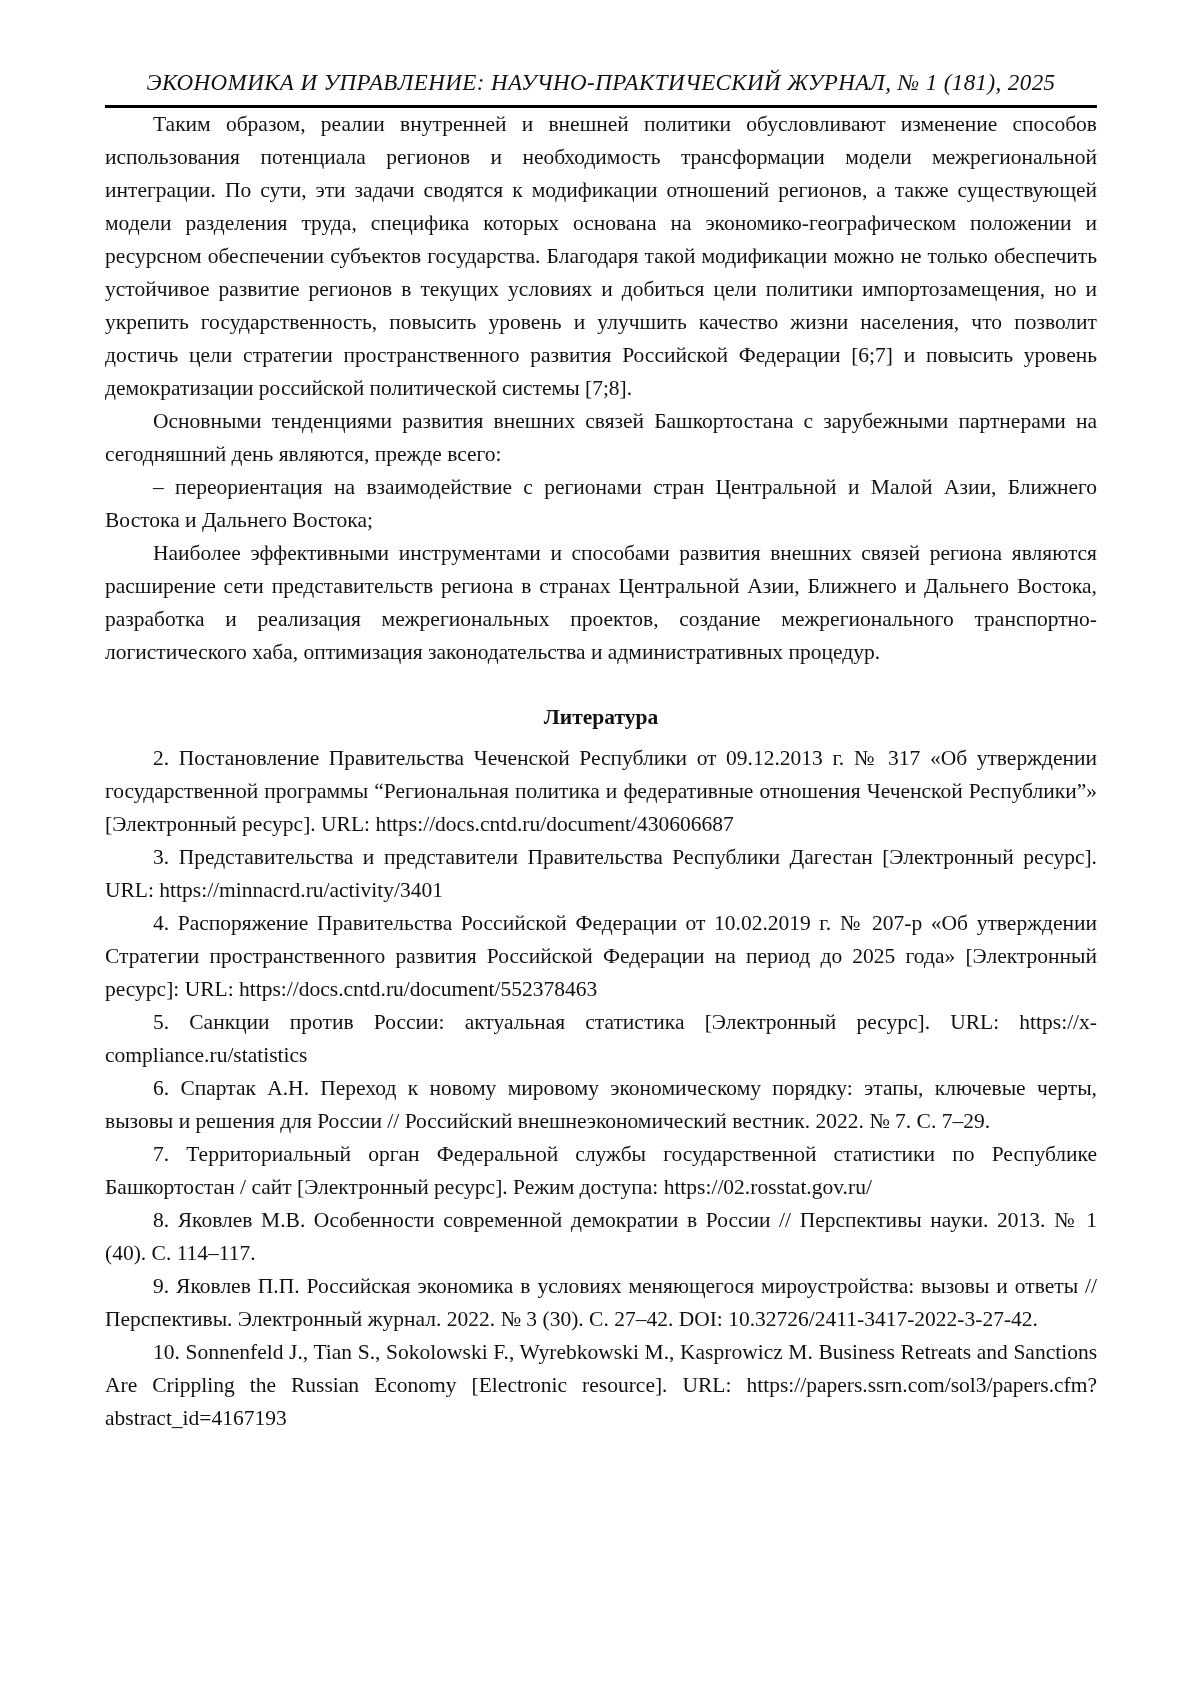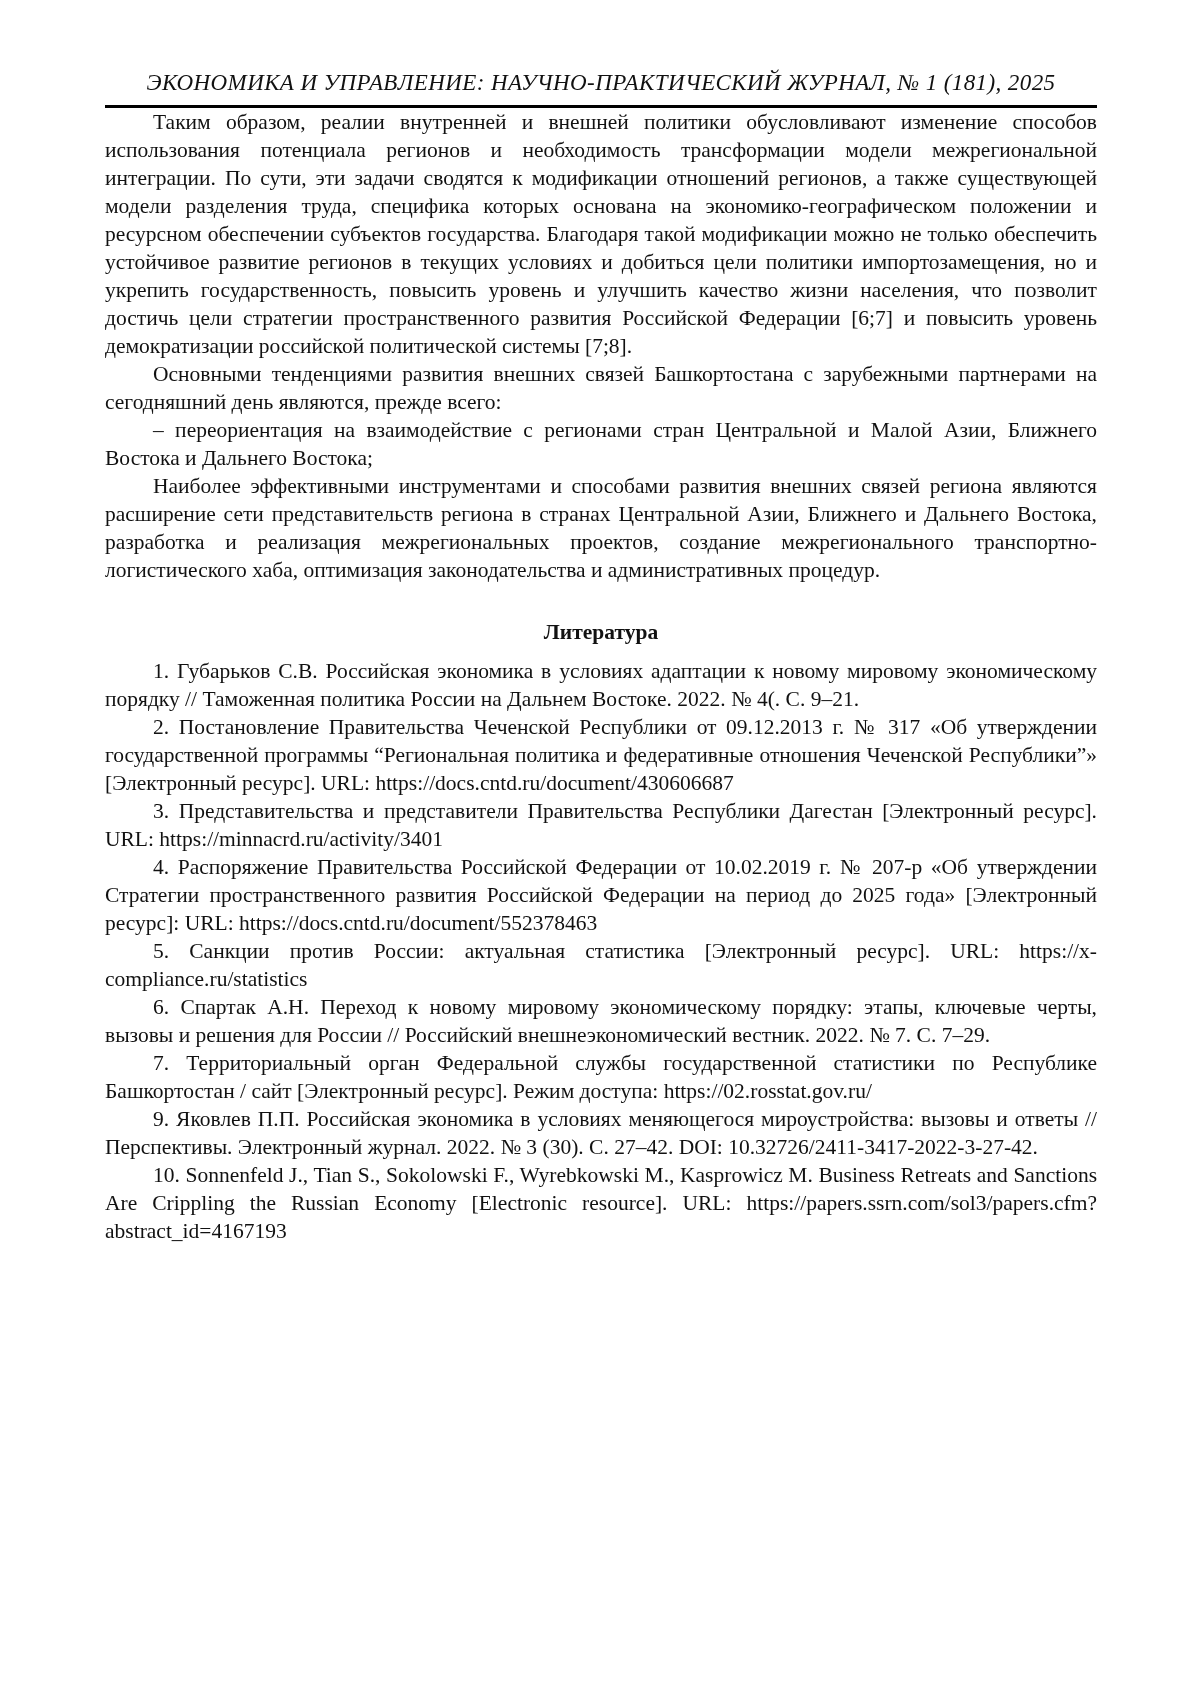--- a/index.html
+++ b/index.html
@@ -37,21 +37,21 @@
     margin-bottom: 13px;
   }
   .section-heading.lit {
     margin-top: 36px;
     margin-bottom: 12px;
   }
   .para {
     text-align: justify;
     text-indent: 48px;
     font-size: 21.5px;
-    line-height: 28px;
+    line-height: 33px;
     overflow-wrap: break-word;
   }
   .page-number {
     position: absolute;
     top: 1560px;
     left: 0;
     right: 0;
     text-align: center;
     font-size: 21.5px;
   }
@@ -65,25 +65,25 @@
     <div class="journal-header">ЭКОНОМИКА И УПРАВЛЕНИЕ: НАУЧНО-ПРАКТИЧЕСКИЙ ЖУРНАЛ, № 1 (181), 2025</div>
 
 
     <p class="para">Таким образом, реалии внутренней и внешней политики обусловливают изменение способов использования потенциала регионов и необходимость трансформации модели межрегиональной интеграции. По сути, эти задачи сводятся к модификации отношений регионов, а также существующей модели разделения труда, специфика которых основана на экономико-географическом положении и ресурсном обеспечении субъектов государства. Благодаря такой модификации можно не только обеспечить устойчивое развитие регионов в текущих условиях и добиться цели политики импортозамещения, но и укрепить государственность, повысить уровень и улучшить качество жизни населения, что позволит достичь цели стратегии пространственного развития Российской Федерации [6;7] и повысить уровень демократизации российской политической системы [7;8].</p>
     <p class="para">Основными тенденциями развития внешних связей Башкортостана с зарубежными партнерами на сегодняшний день являются, прежде всего:</p>
     <p class="para">– переориентация на взаимодействие с регионами стран Центральной и Малой Азии, Ближнего Востока и Дальнего Востока;</p>
     <p class="para">Наиболее эффективными инструментами и способами развития внешних связей региона являются расширение сети представительств региона в странах Центральной Азии, Ближнего и Дальнего Востока, разработка и реализация межрегиональных проектов, создание межрегионального транспортно-логистического хаба, оптимизация законодательства и административных процедур.</p>
 
     <h2 class="section-heading lit">Литература</h2>
 
-    <p class="para">1. Губарьков С.В. Российская экономика в условиях адаптации к новому мировому экономическому порядку // Таможенная политика России на Дальнем Востоке. 2022. № 4(. С. 9–21.</p>
     <p class="para">2. Постановление Правительства Чеченской Республики от 09.12.2013 г. № 317 «Об утверждении государственной программы “Региональная политика и федеративные отношения Чеченской Республики”» [Электронный ресурс]. URL: https://docs.cntd.ru/document/430606687</p>
     <p class="para">3. Представительства и представители Правительства Республики Дагестан [Электронный ресурс]. URL: https://minnacrd.ru/activity/3401</p>
     <p class="para">4. Распоряжение Правительства Российской Федерации от 10.02.2019 г. № 207-р «Об утверждении Стратегии пространственного развития Российской Федерации на период до 2025 года» [Электронный ресурс]: URL: https://docs.cntd.ru/document/552378463</p>
     <p class="para">5. Санкции против России: актуальная статистика [Электронный ресурс]. URL: https://x-compliance.ru/statistics</p>
     <p class="para">6. Спартак А.Н. Переход к новому мировому экономическому порядку: этапы, ключевые черты, вызовы и решения для России // Российский внешнеэкономический вестник. 2022. № 7. С. 7–29.</p>
     <p class="para">7. Территориальный орган Федеральной службы государственной статистики по Республике Башкортостан / сайт [Электронный ресурс]. Режим доступа: https://02.rosstat.gov.ru/</p>
+    <p class="para">8. Яковлев М.В. Особенности современной демократии в России // Перспективы науки. 2013. № 1 (40). С. 114–117.</p>
     <p class="para">9. Яковлев П.П. Российская экономика в условиях меняющегося мироустройства: вызовы и ответы // Перспективы. Электронный журнал. 2022. № 3 (30). С. 27–42. DOI: 10.32726/2411-3417-2022-3-27-42.</p>
     <p class="para">10. Sonnenfeld J., Tian S., Sokolowski F., Wyrebkowski M., Kasprowicz M. Business Retreats and Sanctions Are Crippling the Russian Economy [Electronic resource]. URL: https://papers.ssrn.com/sol3/papers.cfm?abstract_id=4167193</p>
 
   </div>
 
 </div>
 
 </body></html>

